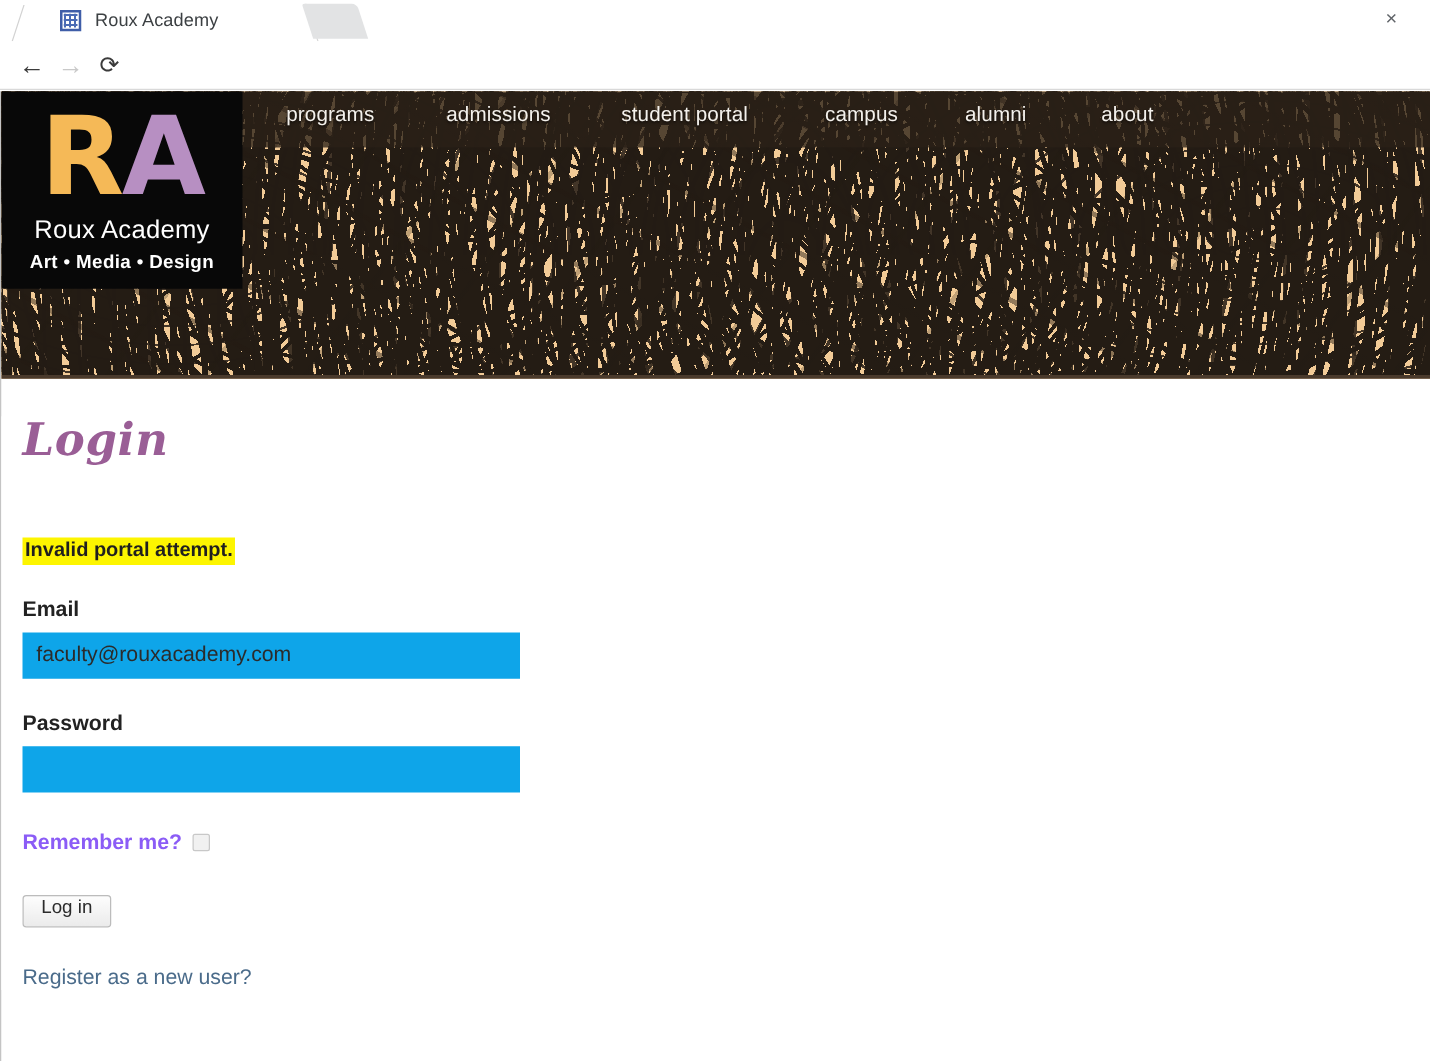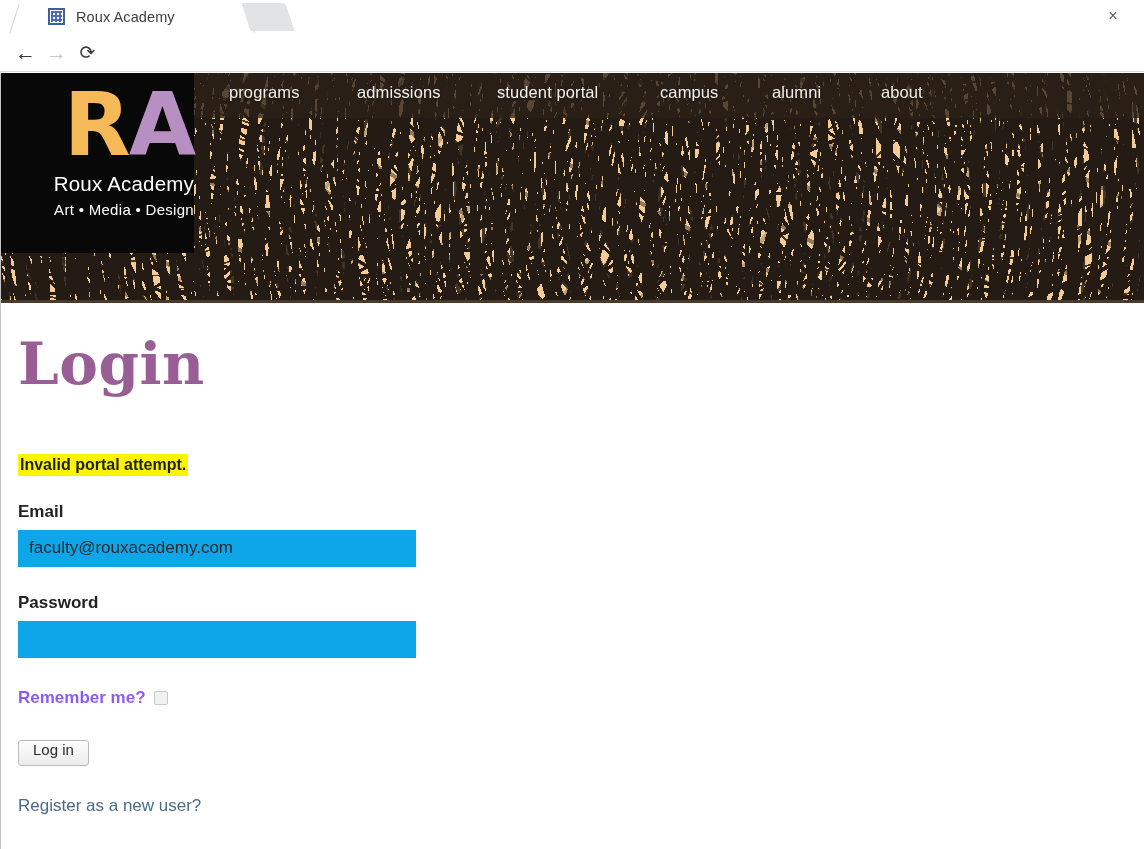--- a/index.html
+++ b/index.html
@@ -218,63 +218,64 @@
   .nav a.n1 { left: 356px; }
   .nav a.n2 { left: 496px; }
   .nav a.n3 { left: 659px; }
   .nav a.n4 { left: 771px; }
   .nav a.n5 { left: 880px; }
 
   
   .logo {
     position: absolute;
     top: 0; left: 0;
-    width: 193px; height: 180px;
+    width: 193px; height: 158px;
     background: #080808;
     z-index: 5;
     display: flex; flex-direction: column;
-    align-items: flex-end; justify-content: flex-start;
+    align-items: center; justify-content: flex-start;
     padding-top: 8px;
   }
   .logo-ra {
     font-family: "DejaVu Sans", sans-serif;
     font-size: 87px; font-weight: 700;
     line-height: 1.02;
     letter-spacing: -2px;
     user-select: none;
   }
   .logo-r { color: #f5b957; }
   .logo-a { color: #b78fc2; }
   .logo-name {
     color: #ffffff;
     font-size: 20.5px;
     letter-spacing: .2px;
     margin-top: 2px;
   }
   .logo-tag {
     color: #ffffff;
     font-size: 15px;
-    font-weight: 400;
+    font-weight: 700;
     letter-spacing: .3px;
     margin-top: 5px;
   }
 
   
   .content {
     padding: 0 0 0 17px;
     background: #fff;
   }
   .page-title {
     font-family: "DejaVu Serif", "Liberation Serif", serif;
     font-weight: 700;
-    font-size: 58px;
+    font-size: 36px;
     color: #9a5e96;
     margin: 30px 0 0 0;
     letter-spacing: .5px;
     line-height: 1.1;
+    font-style: italic;
   }
   .error-msg {
     margin-top: 57px;
     font-size: 16px;
     font-weight: 700;
     color: #1f1f1f;
     background: #fdf500;
     display: inline-block;
     padding: 1px 2px;
     line-height: 1.25;

